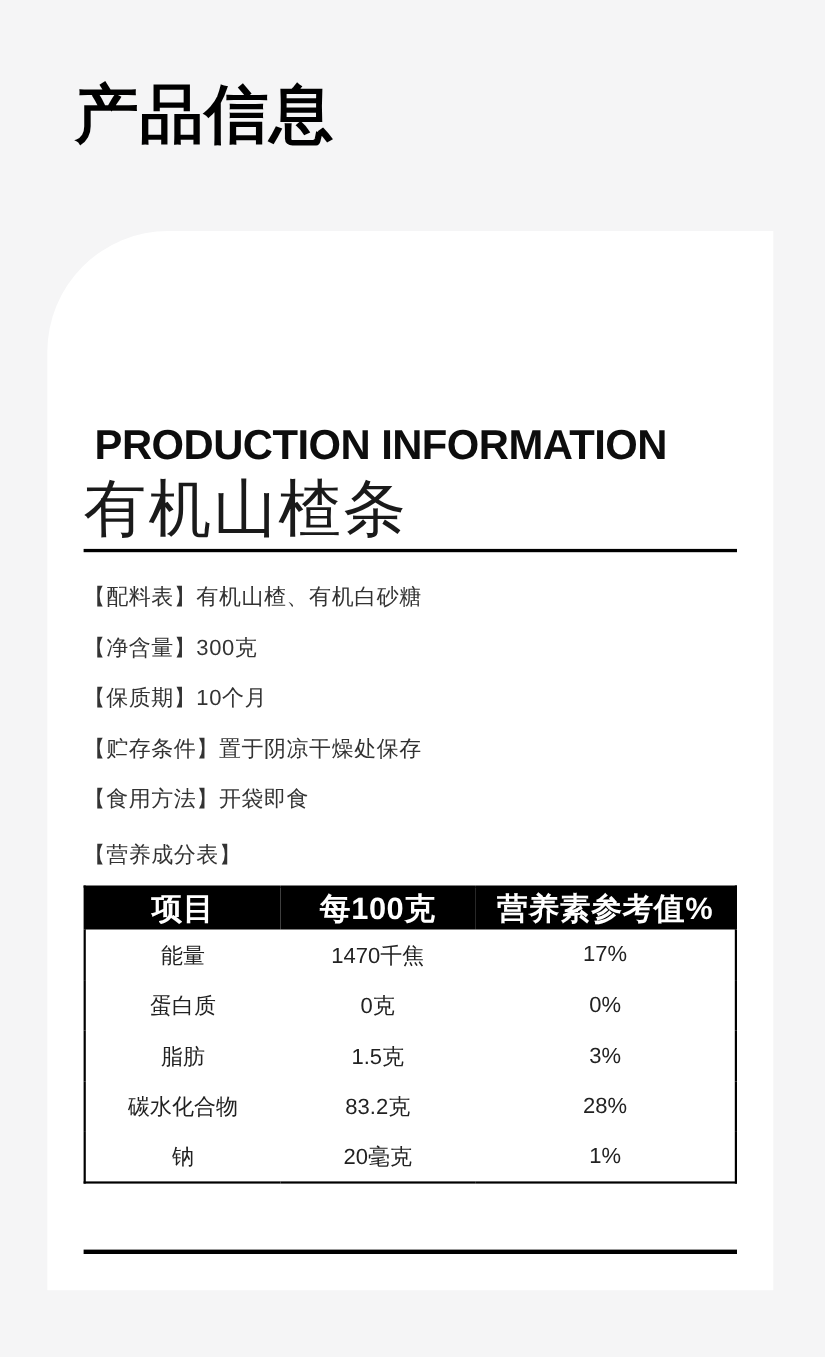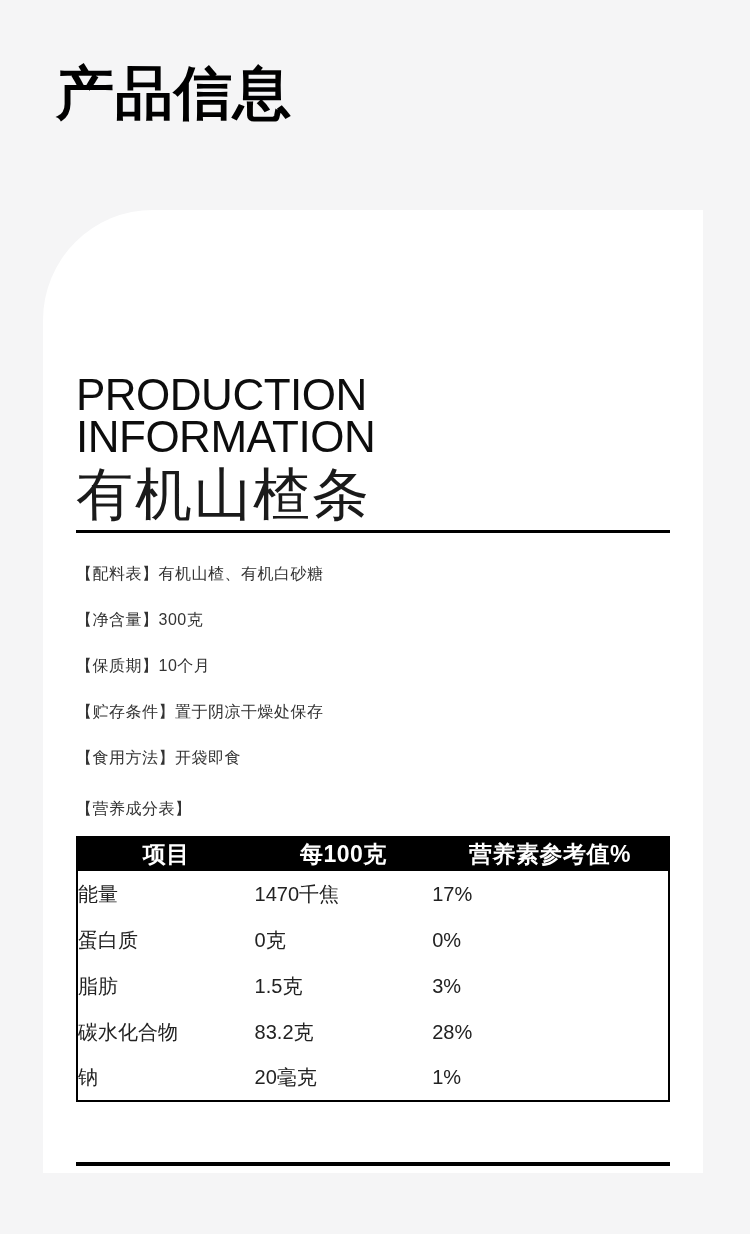--- a/index.html
+++ b/index.html
@@ -15,67 +15,67 @@
   html,body{margin:0;padding:0;}
   body{
     width:750px;height:1234px;
     background:var(--background);
     font-family:"Liberation Sans","DejaVu Sans",sans-serif;
     position:relative;overflow:hidden;
   }
   .page-title{
     position:absolute;left:56px;top:60px;
     font-size:58px;line-height:66px;font-weight:900;
-    color:var(--line);letter-spacing:1px;margin:0;
+    color:var(--line);letter-spacing:1px;margin:12px;
   }
   .card{
     position:absolute;left:43px;top:210px;
     width:660px;height:963px;
     background:var(--card);
     border-radius:110px 0 0 0;
     padding:0 33px;
   }
   .heading-en{
-    margin:0;padding-top:164px;
-    font-size:44px;line-height:42px;font-weight:400;
+    margin:10px;padding-top:164px;
+    font-size:38px;line-height:42px;font-weight:700;
     letter-spacing:-0.5px;color:var(--text-primary);
   }
   .heading-cn{
     margin:9px 0 0;
     font-size:57px;line-height:54px;font-weight:400;
     color:#1a1a1a;letter-spacing:2px;
   }
   .divider{
     margin-top:9px;height:3px;background:var(--line);
   }
   .details{
     margin-top:18px;
-    font-size:16px;color:var(--text-secondary);
+    font-size:20px;color:var(--text-secondary);
   }
   .detail-line{
     margin:0;height:46px;line-height:46px;
     white-space:nowrap;letter-spacing:0.5px;
   }
   .detail-line.section{margin-top:5px;}
   .nutrition-table{
     margin-top:4px;width:100%;
     border:2px solid var(--line);
     border-collapse:collapse;table-layout:fixed;
   }
   .nutrition-table col.c1{width:30%;}
   .nutrition-table col.c2{width:30%;}
   .nutrition-table col.c3{width:40%;}
   .nutrition-table th{
     background:var(--table-header-bg);color:var(--table-header-text);
-    font-size:23px;font-weight:700;height:34px;
+    font-size:28px;font-weight:700;height:34px;
     text-align:center;padding:0;letter-spacing:0.5px;
   }
   .nutrition-table td{
     font-size:20px;font-weight:400;color:#222222;
-    height:46px;padding:0;
+    height:46px;text-align:center;padding:0;
   }
   .bottom-line{
     margin-top:60px;height:4px;background:var(--line);
   }
 </style>
 </head>
 <body>
 
 <h1 class="page-title">产品信息</h1>
 

